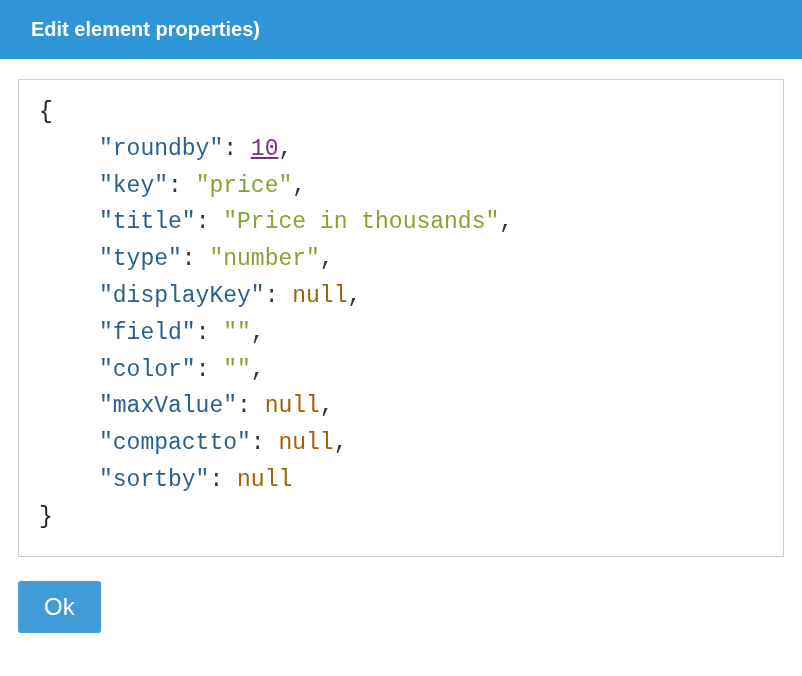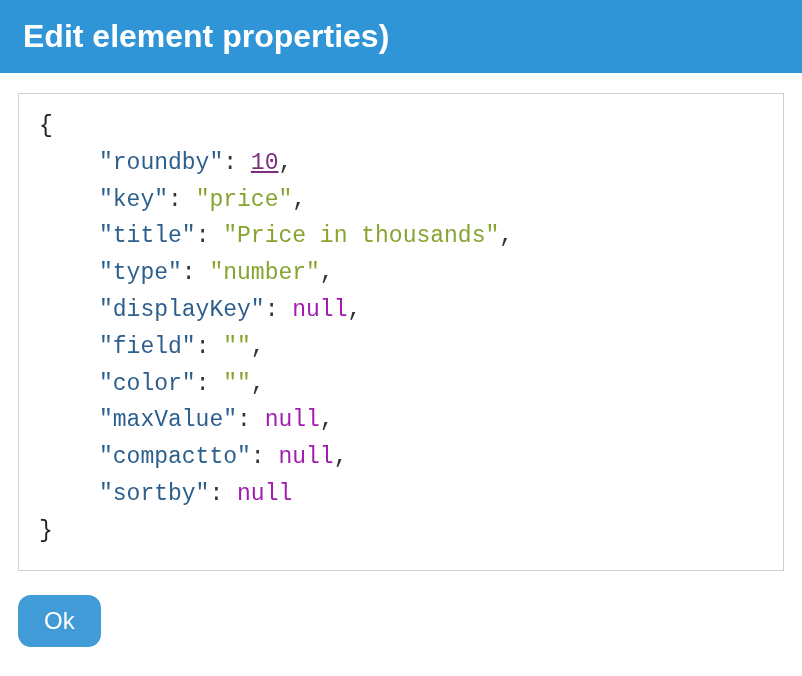--- a/index.html
+++ b/index.html
@@ -9,51 +9,51 @@
       width: 802px;
       height: 676px;
       overflow: hidden;
     }
     .dialog {
       width: 100%;
     }
     .dialog-header {
       background: #2f95d7;
       color: #fff;
-      font-size: 32px;
+      font-size: 20px;
       font-weight: bold;
-      padding: 18px 23px;
+      padding: 18px 31px;
     }
     .dialog-body {
       padding: 20px 18px 10px 18px;
     }
     .json-box {
       border: 1px solid #cfcfcf;
       padding: 14px 20px 20px 20px;
       font-family: "Menlo", "Consolas", "Courier New", monospace;
       font-size: 23px;
       line-height: 1.6;
       color: #333;
       white-space: pre;
     }
     .indent { padding-left: 60px; display: block; }
     .brace { color: #222; }
     .key { color: #2c5f8d; }
     .colon { color: #333; }
     .str { color: #87a330; }
     .num { color: #7c2f7c; text-decoration: underline; }
-    .nul { color: #a21caf; }
+    .nul { color: #a16207; }
     .comma { color: #333; }
     .btn-row { padding: 14px 18px; }
     .ok-btn {
       background: #419bd6;
       color: #fff;
       font-size: 24px;
       border: none;
-      border-radius: 13px;
+      border-radius: 3px;
       padding: 12px 26px;
       cursor: pointer;
     }
   </style>
 </head>
 <body>
 
 <div class="dialog">
   <div class="dialog-header">Edit element properties)</div>
   <div class="dialog-body">

